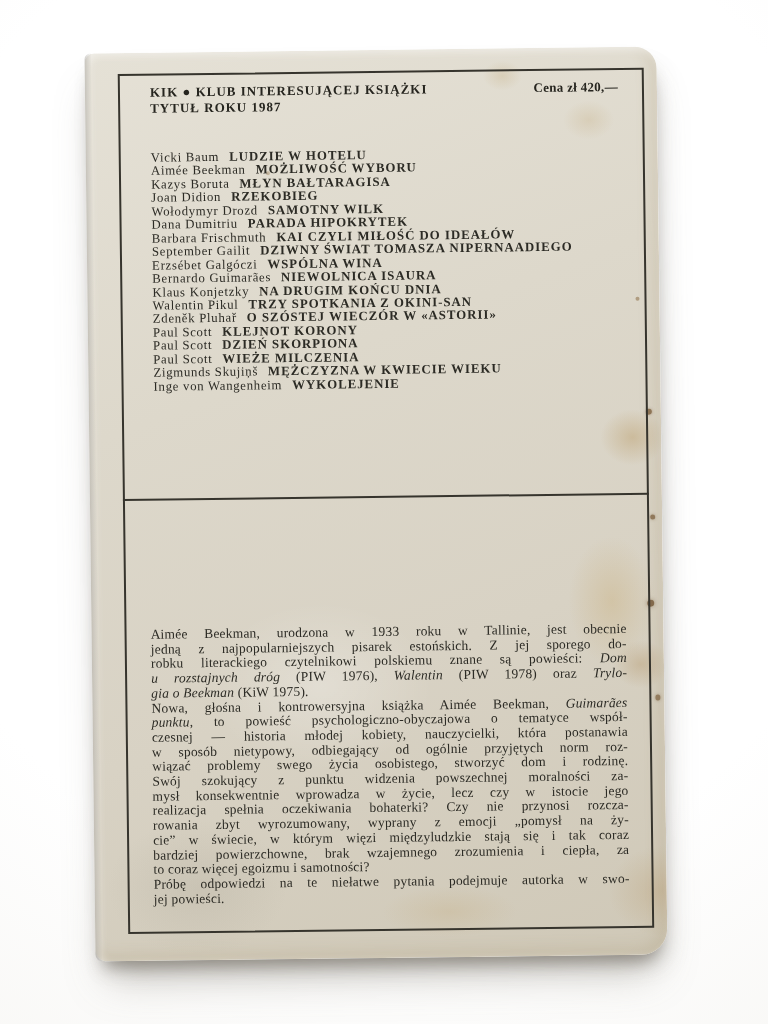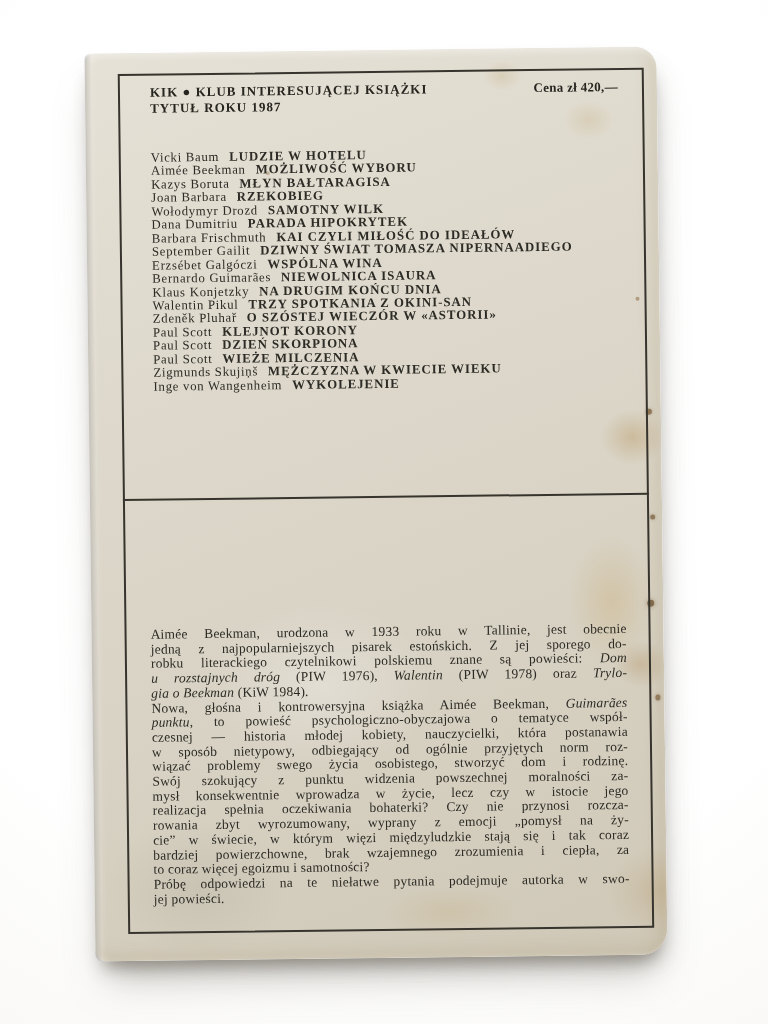--- a/index.html
+++ b/index.html
@@ -81,21 +81,21 @@
     <div class="header-row">
       <div class="club-line">KIK ● KLUB INTERESUJĄCEJ KSIĄŻKI</div>
       <div class="title-line">TYTUŁ ROKU 1987</div>
       <div class="price">Cena zł 420,—</div>
     </div>
 
     <div class="book-list" id="book-list">
         <div class="book-row"><span class="book-author">Vicki Baum</span><span class="book-title">LUDZIE W HOTELU</span></div>
         <div class="book-row"><span class="book-author">Aimée Beekman</span><span class="book-title">MOŻLIWOŚĆ WYBORU</span></div>
         <div class="book-row"><span class="book-author">Kazys Boruta</span><span class="book-title">MŁYN BAŁTARAGISA</span></div>
-        <div class="book-row"><span class="book-author">Joan Barbara</span><span class="book-title">RZEKOBIEG</span></div>
+        <div class="book-row"><span class="book-author">Joan Didion</span><span class="book-title">RZEKOBIEG</span></div>
         <div class="book-row"><span class="book-author">Wołodymyr Drozd</span><span class="book-title">SAMOTNY WILK</span></div>
         <div class="book-row"><span class="book-author">Dana Dumitriu</span><span class="book-title">PARADA HIPOKRYTEK</span></div>
         <div class="book-row"><span class="book-author">Barbara Frischmuth</span><span class="book-title">KAI CZYLI MIŁOŚĆ DO IDEAŁÓW</span></div>
         <div class="book-row"><span class="book-author">September Gailit</span><span class="book-title">DZIWNY ŚWIAT TOMASZA NIPERNAADIEGO</span></div>
         <div class="book-row"><span class="book-author">Erzsébet Galgóczi</span><span class="book-title">WSPÓLNA WINA</span></div>
         <div class="book-row"><span class="book-author">Bernardo Guimarães</span><span class="book-title">NIEWOLNICA ISAURA</span></div>
         <div class="book-row"><span class="book-author">Klaus Konjetzky</span><span class="book-title">NA DRUGIM KOŃCU DNIA</span></div>
         <div class="book-row"><span class="book-author">Walentin Pikul</span><span class="book-title">TRZY SPOTKANIA Z OKINI-SAN</span></div>
         <div class="book-row"><span class="book-author">Zdeněk Pluhař</span><span class="book-title">O SZÓSTEJ WIECZÓR W «ASTORII»</span></div>
         <div class="book-row"><span class="book-author">Paul Scott</span><span class="book-title">KLEJNOT KORONY</span></div>
@@ -105,21 +105,21 @@
         <div class="book-row"><span class="book-author">Inge von Wangenheim</span><span class="book-title">WYKOLEJENIE</span></div>
       </div>
 
     <div class="divider"></div>
 
     <div class="description" id="description">
         <div class="desc-line"><span>Aimée Beekman, urodzona w 1933 roku w Tallinie, jest obecnie</span></div>
         <div class="desc-line"><span>jedną z najpopularniejszych pisarek estońskich. Z jej sporego do-</span></div>
         <div class="desc-line"><span>robku literackiego czytelnikowi polskiemu znane są powieści: </span><span class="it">Dom</span></div>
         <div class="desc-line"><span class="it">u rozstajnych dróg</span><span> (PIW 1976), </span><span class="it">Walentin</span><span> (PIW 1978) oraz </span><span class="it">Trylo-</span></div>
-        <div class="desc-line last"><span class="it">gia o Beekman</span><span> (KiW 1984).</span></div>
+        <div class="desc-line last"><span class="it">gia o Beekman</span><span> (KiW 1975).</span></div>
         <div class="desc-line"><span>Nowa, głośna i kontrowersyjna książka Aimée Beekman, </span><span class="it">Guimarães</span></div>
         <div class="desc-line"><span class="it">punktu</span><span>, to powieść psychologiczno-obyczajowa o tematyce współ-</span></div>
         <div class="desc-line"><span>czesnej — historia młodej kobiety, nauczycielki, która postanawia</span></div>
         <div class="desc-line"><span>w sposób nietypowy, odbiegający od ogólnie przyjętych norm roz-</span></div>
         <div class="desc-line"><span>wiązać problemy swego życia osobistego, stworzyć dom i rodzinę.</span></div>
         <div class="desc-line"><span>Swój szokujący z punktu widzenia powszechnej moralności za-</span></div>
         <div class="desc-line"><span>mysł konsekwentnie wprowadza w życie, lecz czy w istocie jego</span></div>
         <div class="desc-line"><span>realizacja spełnia oczekiwania bohaterki? Czy nie przynosi rozcza-</span></div>
         <div class="desc-line"><span>rowania zbyt wyrozumowany, wyprany z emocji „pomysł na ży-</span></div>
         <div class="desc-line"><span>cie” w świecie, w którym więzi międzyludzkie stają się i tak coraz</span></div>

